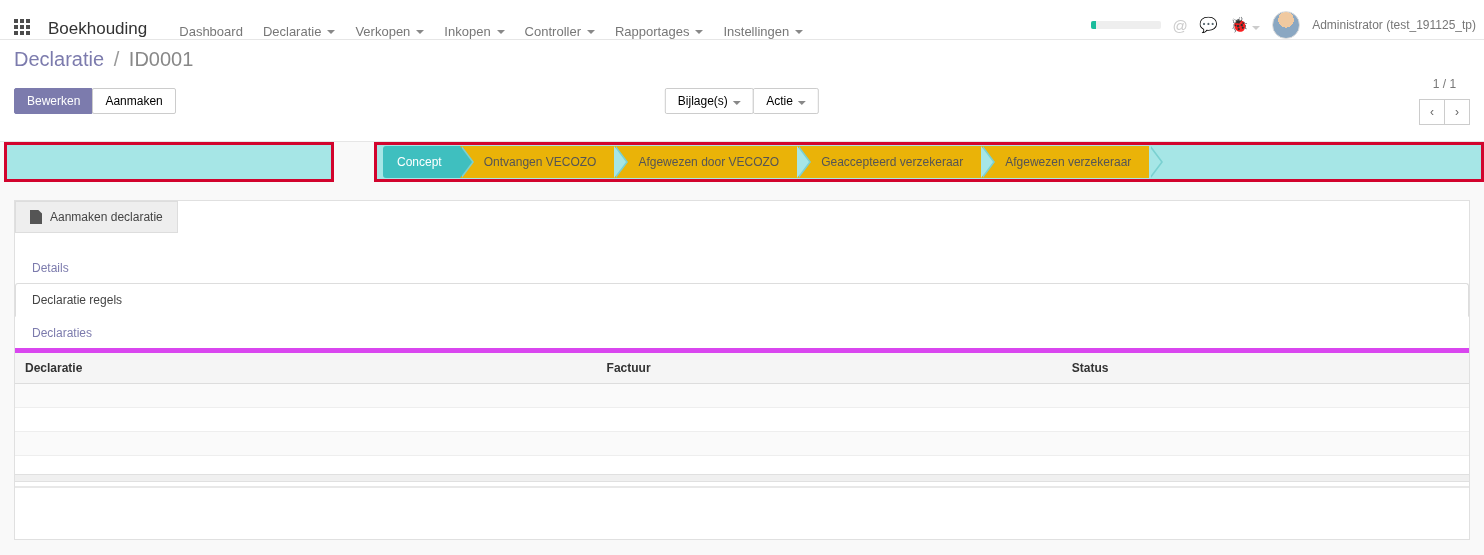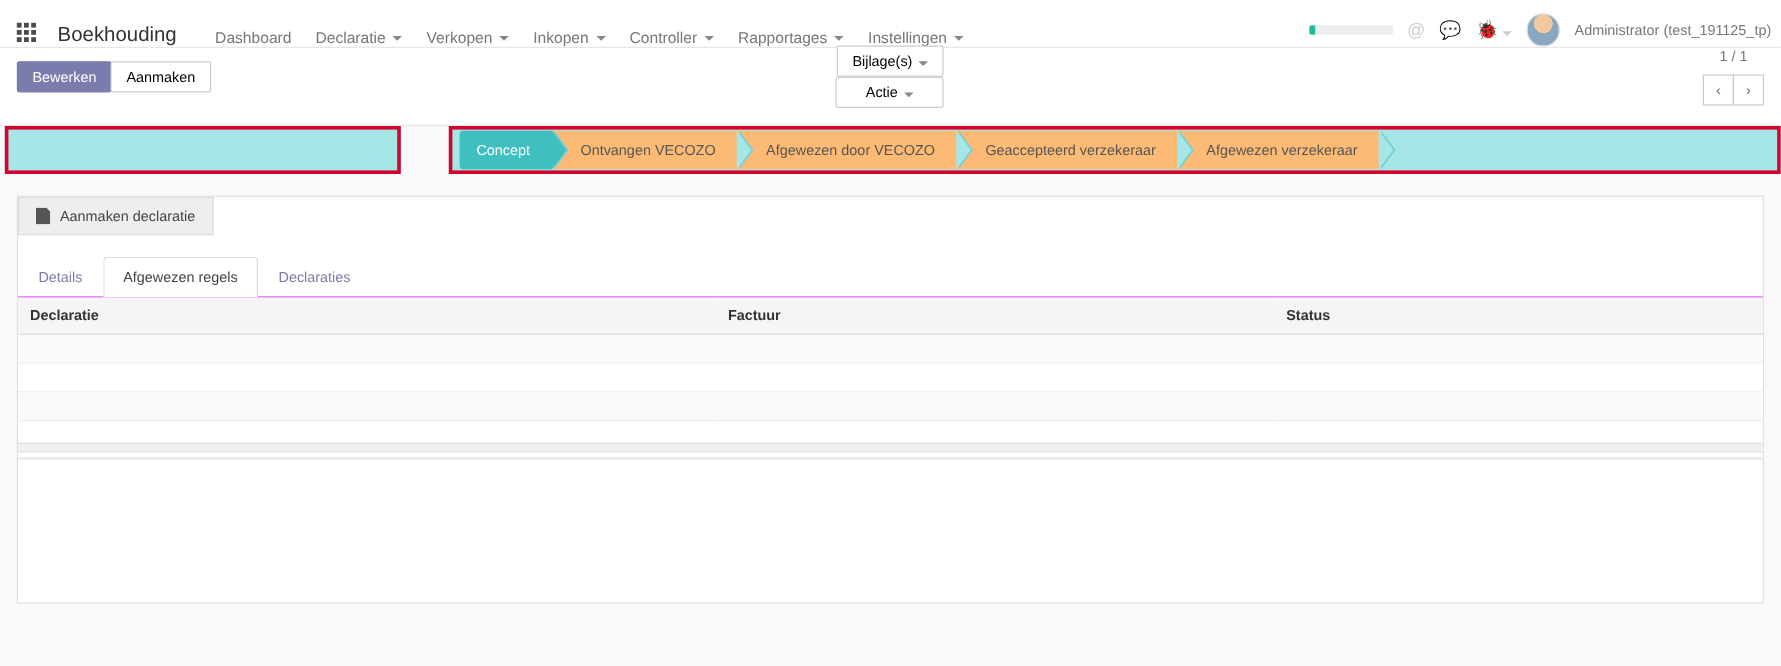--- a/index.html
+++ b/index.html
@@ -24,52 +24,52 @@
 .cp { background:#fff; border-bottom:1px solid #e6e6e6; }
 .breadcrumb-row { display:flex; align-items:center; padding: 8px 14px 6px 14px; }
 .breadcrumb a { color:#7c7bad; text-decoration:none; font-size:20px; cursor:pointer; }
 .breadcrumb .sep { color:#999; margin:0 6px; font-size:20px; }
 .breadcrumb .current { color:#888; font-size:20px; }
 
 .button-row { display:flex; align-items:center; padding: 0 14px 16px 14px; position: relative; }
 .btn { border:1px solid #ccc; background:#fff; padding:5px 12px; font-size:12px; cursor:pointer; border-radius:2px; }
 .btn + .btn { margin-left:-1px; }
 .btn-primary { background:#7c7bad; border-color:#7c7bad; color:#fff; }
-.center-actions { margin-left:auto; display:flex;flex-direction:column; }
+.center-actions { margin-left:auto; display:flex; }
 .pager-area { margin-left:auto; display:flex; align-items:center; gap:8px; color:#777; font-size:12px;flex-direction:column; }
 .pager-btn { border:1px solid #ccc; background:#fff; width:26px; height:26px; display:flex; align-items:center; justify-content:center; cursor:pointer; color:#666; }
 .pager-btn + .pager-btn { margin-left:-1px; }
 
 
 .statusbar-wrap { display:flex; gap:40px; padding:0; }
 .hl-box { border:3px solid #d2042d; background:#a6e6e6; height:40px; }
 .hl-left { width:330px; margin-left:4px; }
 .hl-right { flex:1; display:flex; align-items:center; padding:4px 6px; overflow:hidden; }
 .status-chevrons { display:flex; height:32px; }
-.status-step { position:relative; display:flex; align-items:center; padding:0 18px 0 24px; font-size:12px; color:#555; background:#fdba74; white-space:nowrap; }
+.status-step { position:relative; display:flex; align-items:center; padding:0 18px 0 24px; font-size:12px; color:#555; background:#eab308; white-space:nowrap; }
 .status-step::after {
   content:""; position:absolute; right:-12px; top:0; width:0; height:0;
   border-top:16px solid transparent; border-bottom:16px solid transparent; border-left:12px solid #a6e6e6; z-index:2;
 }
 .status-step::before {
   content:""; position:absolute; right:-14px; top:0; width:0; height:0;
   border-top:16px solid transparent; border-bottom:16px solid transparent; border-left:12px solid #7ad1d1; z-index:1;
 }
 .status-step.first { padding-left:14px; border-top-left-radius:3px; border-bottom-left-radius:3px; }
 .status-step.active { background:#3fbfbf; color:#fff; }
 .status-step.active::after { border-left-color:#3fbfbf; }
 
 
 .sheet-wrap { padding: 18px 14px; }
 .sheet { background:#fff; border:1px solid #e0e0e0; min-height: 340px; }
 .btn-box { display:inline-flex; align-items:center; gap:8px; background:#eee; border:1px solid #ddd; padding:8px 14px; cursor:pointer; font-size:12px; color:#444; }
 .doc-icon { width:12px; height:14px; background:#555; clip-path: polygon(0 0, 70% 0, 100% 25%, 100% 100%, 0 100%); }
 
 
-.tabs { display:flex; border-bottom:1px solid #d946ef; margin-top:18px; }
+.tabs { display:flex; border-bottom:5px solid #d946ef; margin-top:18px;flex-direction:column; }
 .tab { padding:9px 16px; font-size:12px; color:#7c7bad; cursor:pointer; border:1px solid transparent; border-bottom:none; margin-bottom:-1px; }
 .tab.active { color:#444; background:#fff; border-color:#ddd; border-bottom:1px solid #fff; border-radius:3px 3px 0 0; }
 
 
 .tbl { width:100%; border-collapse:collapse; margin-top:0; }
 .tbl th { text-align:left; font-size:12px; font-weight:bold; color:#333; padding:8px 10px; background:#f5f5f5; border-bottom:1px solid #ddd; }
 .tbl td { height:24px; border-bottom:1px solid #eee; }
 .empty-band { height:30px; background:#fafafa; }
 .gap-band { height:28px; background:#fff; }
 .stripe { height:8px; background:#f0f0f0; border-top:1px solid #e0e0e0; border-bottom:1px solid #e0e0e0; margin-top:18px; }
@@ -124,20 +124,27 @@
     <div class="progress-mini"></div>
     <span class="top-icon">@</span>
     <span class="top-icon">💬</span>
     <span class="top-icon">🐞<span class="caret" style="border-top-color:#ccc;margin-left:3px;"></span></span>
     <div class="avatar"></div>
     <span class="user-label">Administrator (test_191125_tp)</span>
   </div>
 </div>
 
 <div class="cp">
+  <div class="breadcrumb-row">
+    <div class="breadcrumb">
+      <a>Declaratie</a>
+      <span class="sep">/</span>
+      <span class="current">ID0001</span>
+    </div>
+  </div>
   <div class="button-row">
     <button class="btn btn-primary">Bewerken</button>
     <button class="btn">Aanmaken</button>
     <div class="center-actions" style="position:absolute; left:50%; transform:translateX(-50%); display:flex;">
       <button class="btn"><span>Bijlage(s)</span> <span class="caret"></span></button>
       <button class="btn"><span>Actie</span> <span class="caret"></span></button>
     </div>
     <div class="pager-area">
       <span>1 / 1</span>
       <div style="display:flex;">
@@ -173,21 +180,21 @@
 
 <div class="sheet-wrap">
   <div class="sheet">
     <div class="btn-box">
       <span class="doc-icon"></span>
       <span>Aanmaken declaratie</span>
     </div>
 
     <div class="tabs">
       <div class="tab"><span>Details</span></div>
-      <div class="tab active"><span>Afgewezen regels</span></div>
+      <div class="tab active"><span>Declaratie regels</span></div>
       <div class="tab"><span>Declaraties</span></div>
     </div>
 
     <table class="tbl">
       <thead>
         <tr>
           <th style="width:40%">Declaratie</th>
           <th style="width:32%">Factuur</th>
           <th>Status</th>
         </tr>

